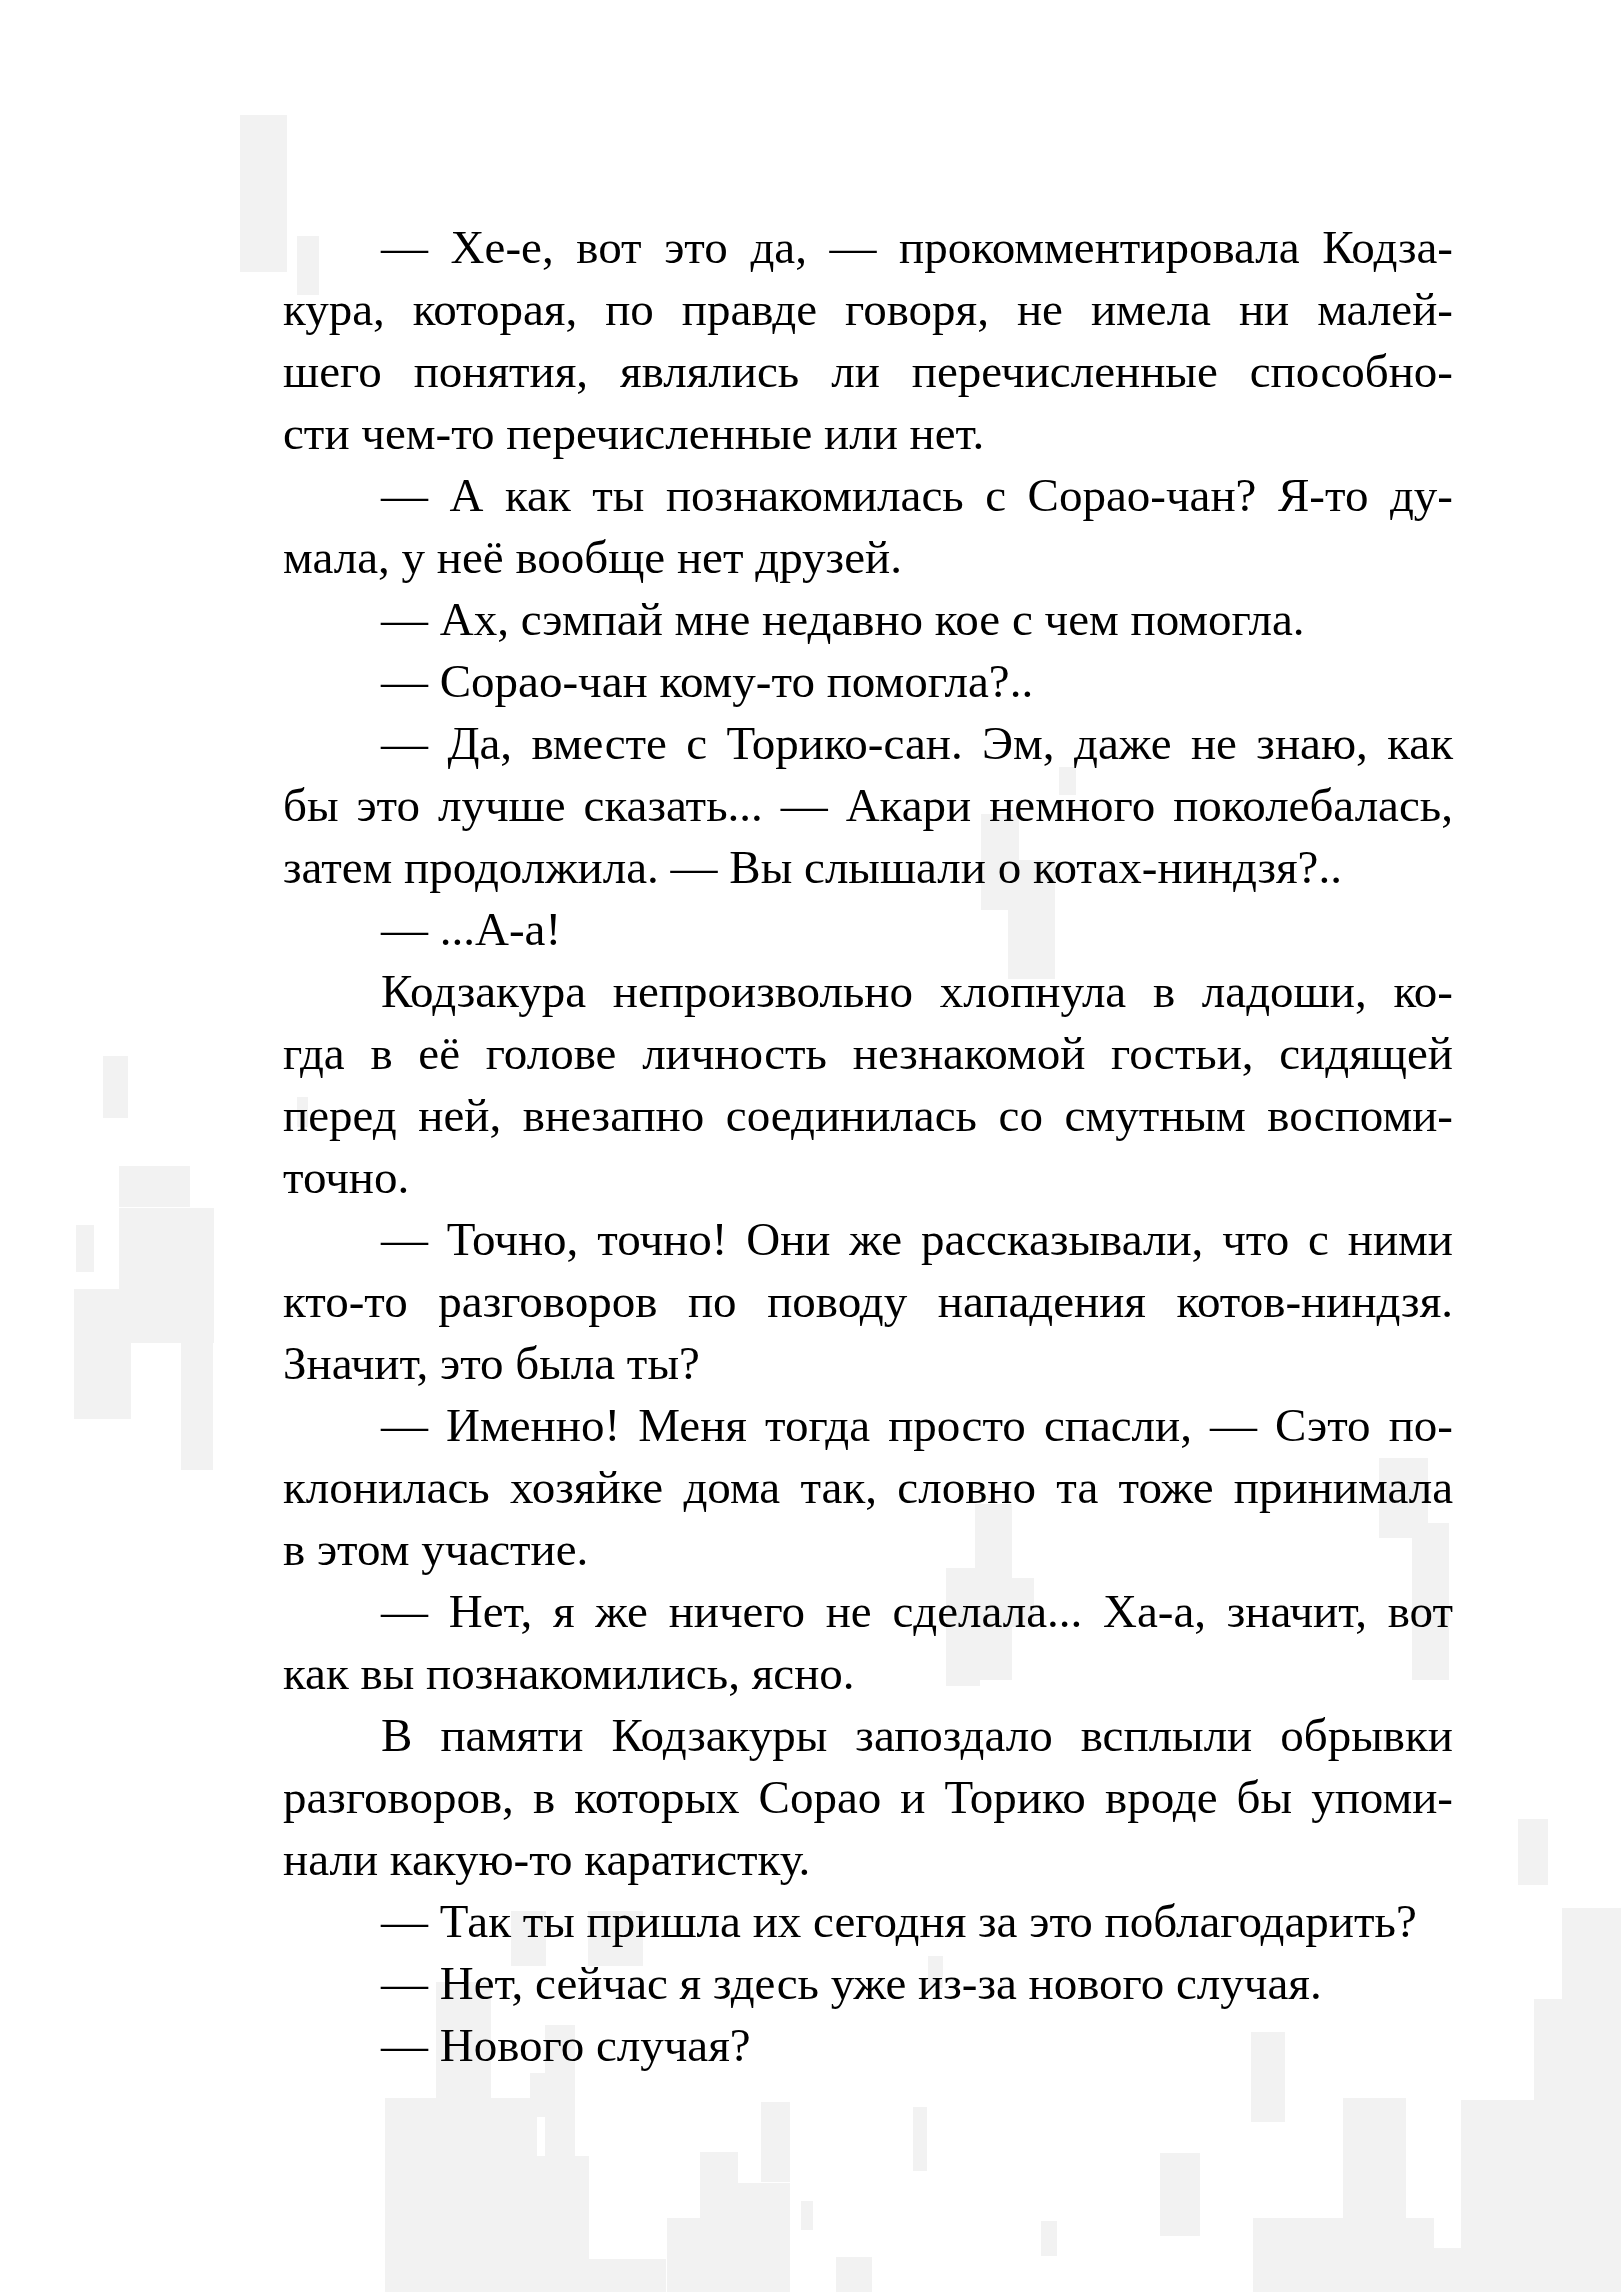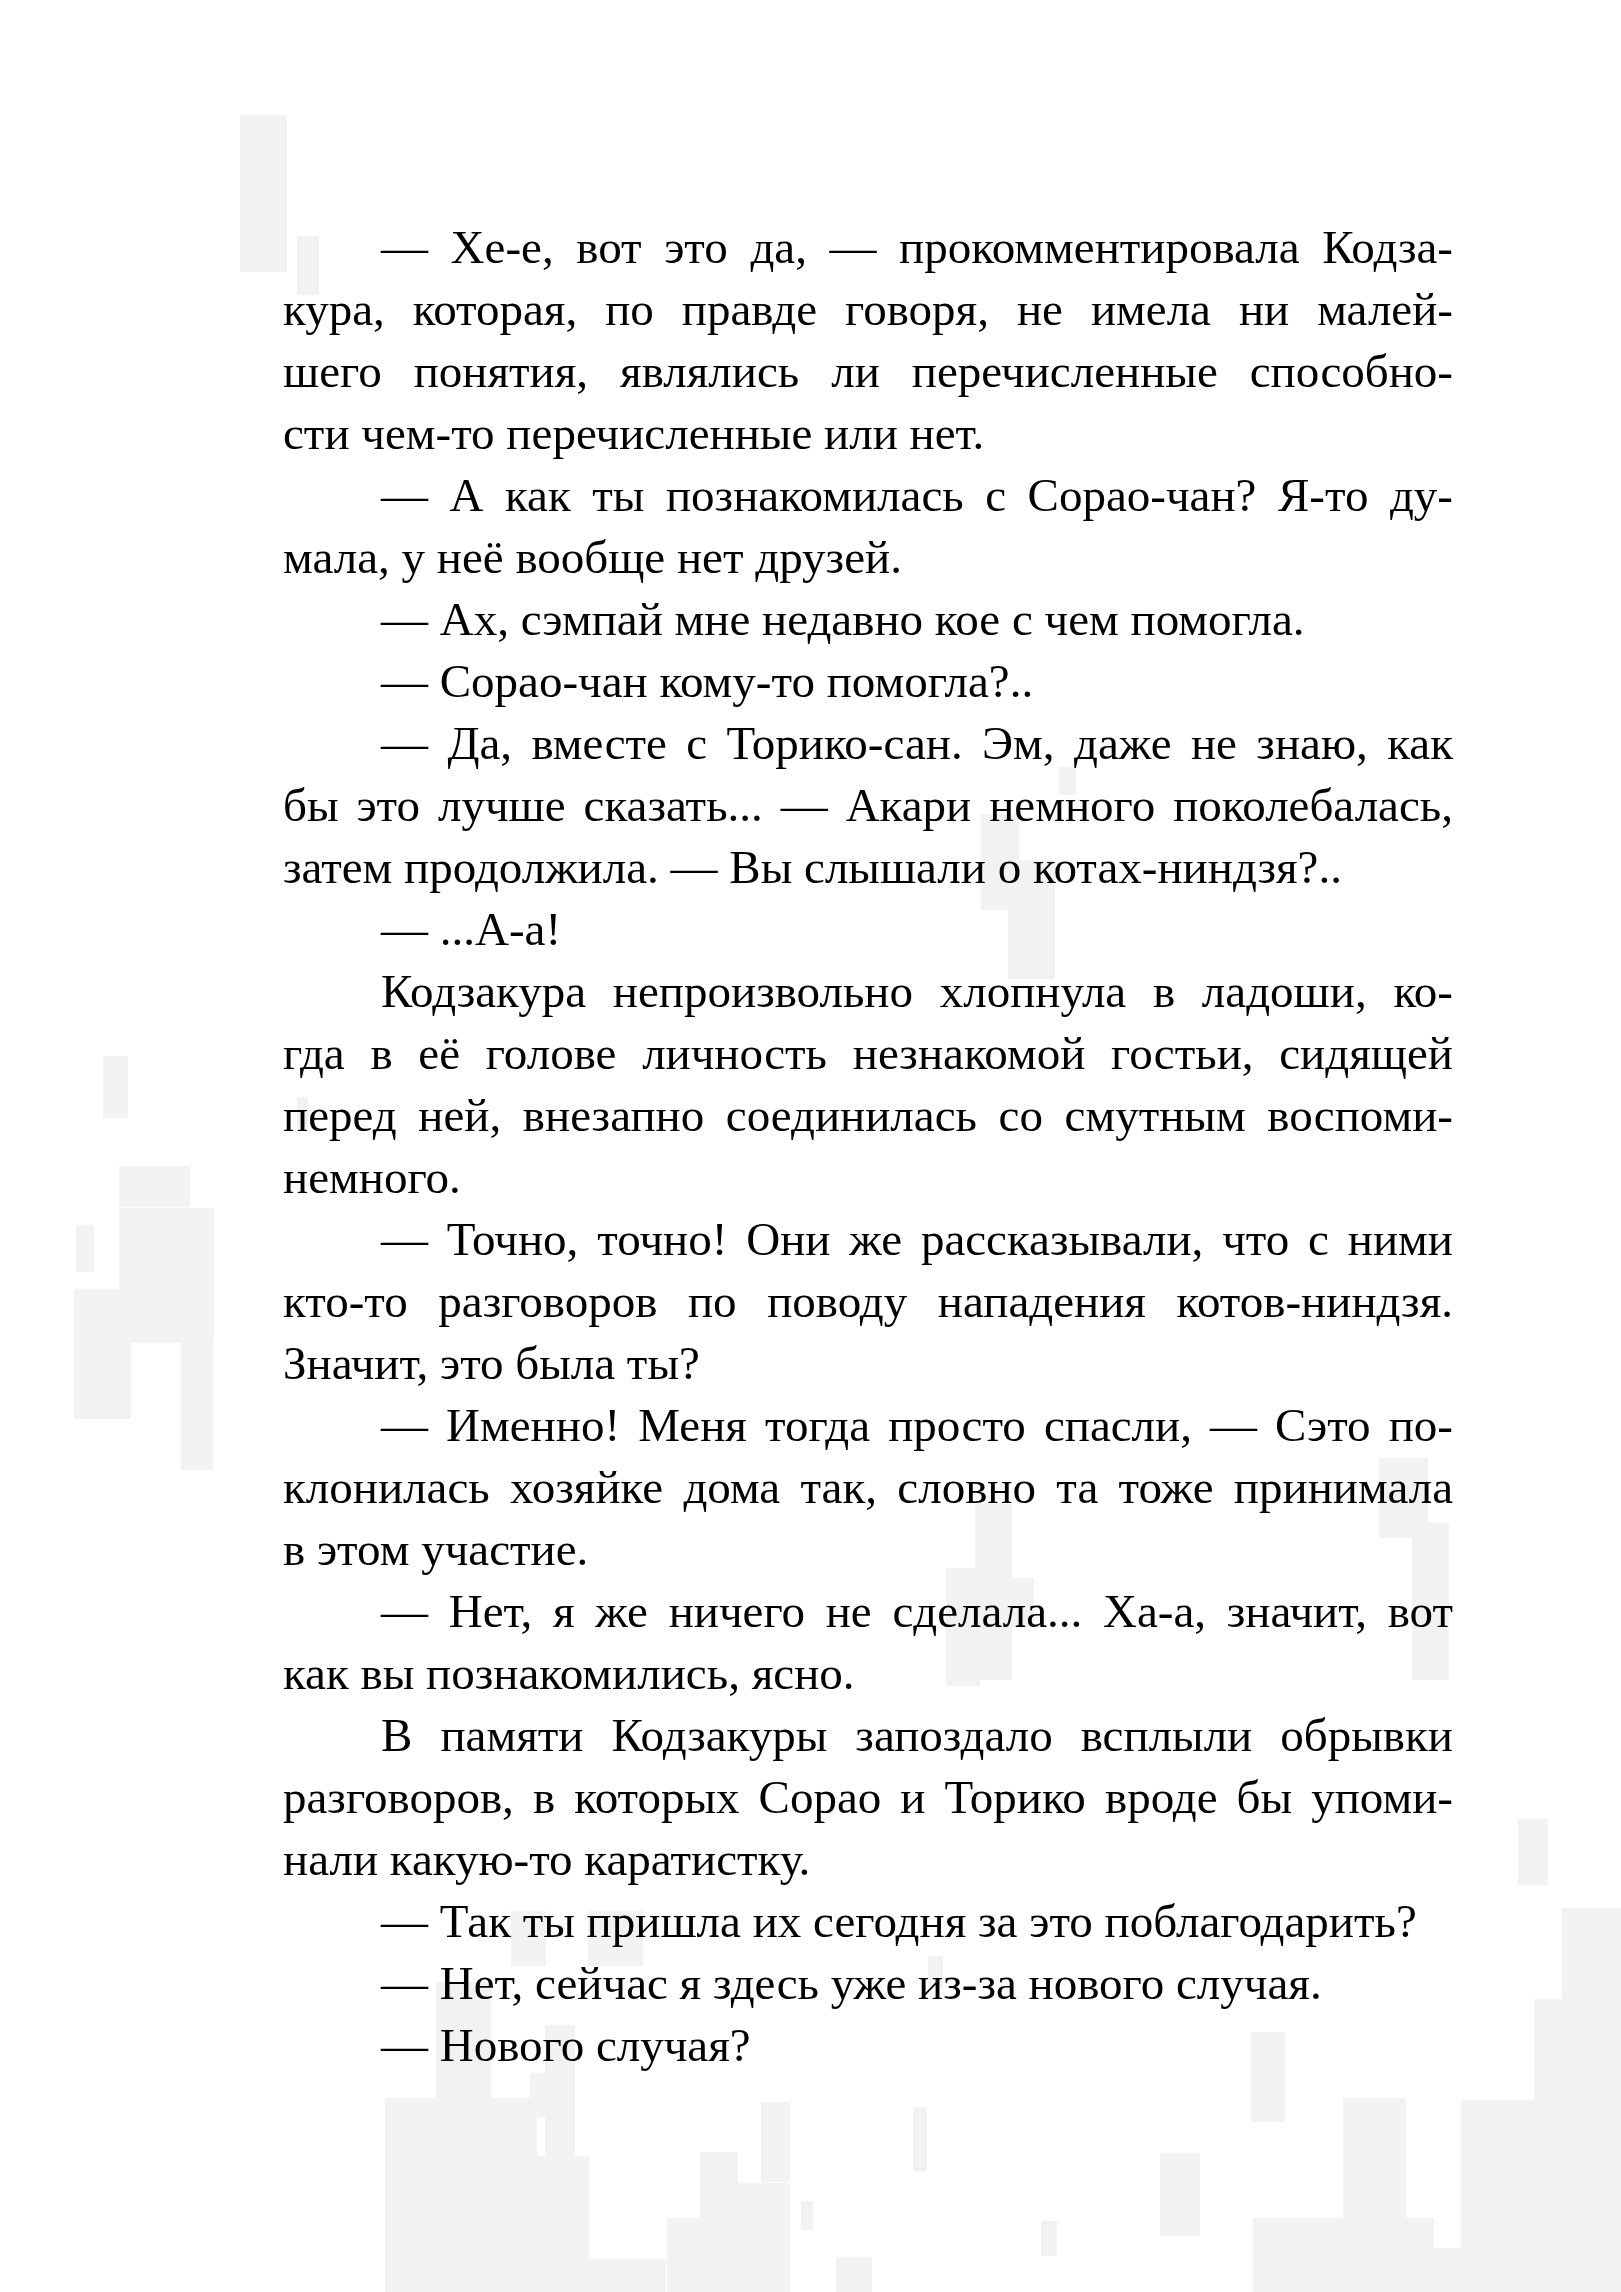--- a/index.html
+++ b/index.html
@@ -129,21 +129,21 @@
     </div>
 
     <div class="para">
       <span class="line indent last">— ...А-а!</span>
     </div>
 
     <div class="para">
       <span class="line indent">Кодзакура непроизвольно хлопнула в ладоши, ко-</span>
       <span class="line">гда в её голове личность незнакомой гостьи, сидящей</span>
       <span class="line">перед ней, внезапно соединилась со смутным воспоми-</span>
-      <span class="line last">немного.</span>
+      <span class="line last">точно.</span>
     </div>
 
     <div class="para">
       <span class="line indent">— Точно, точно! Они же рассказывали, что с ними</span>
       <span class="line">кто-то разговоров по поводу нападения котов-ниндзя.</span>
       <span class="line last">Значит, это была ты?</span>
     </div>
 
     <div class="para">
       <span class="line indent">— Именно! Меня тогда просто спасли, — Сэто по-</span>

